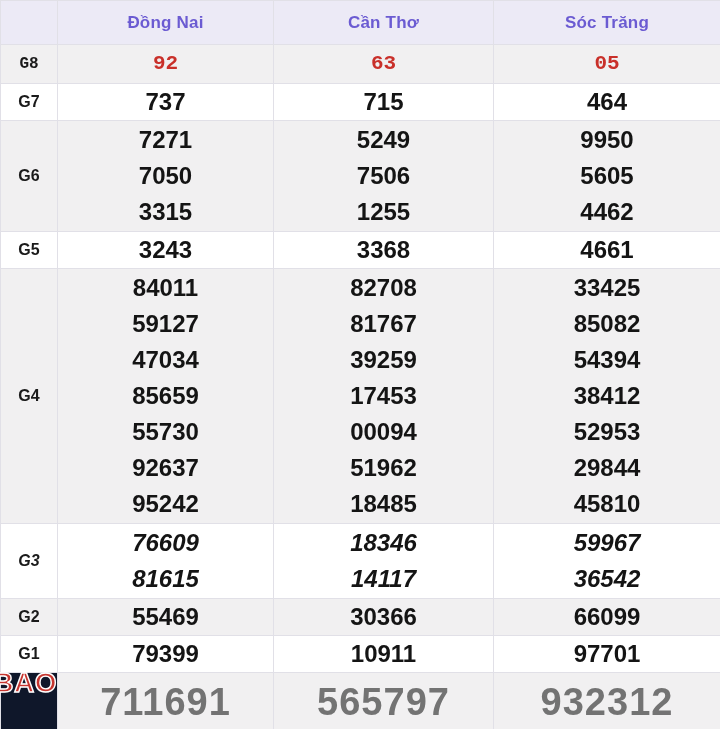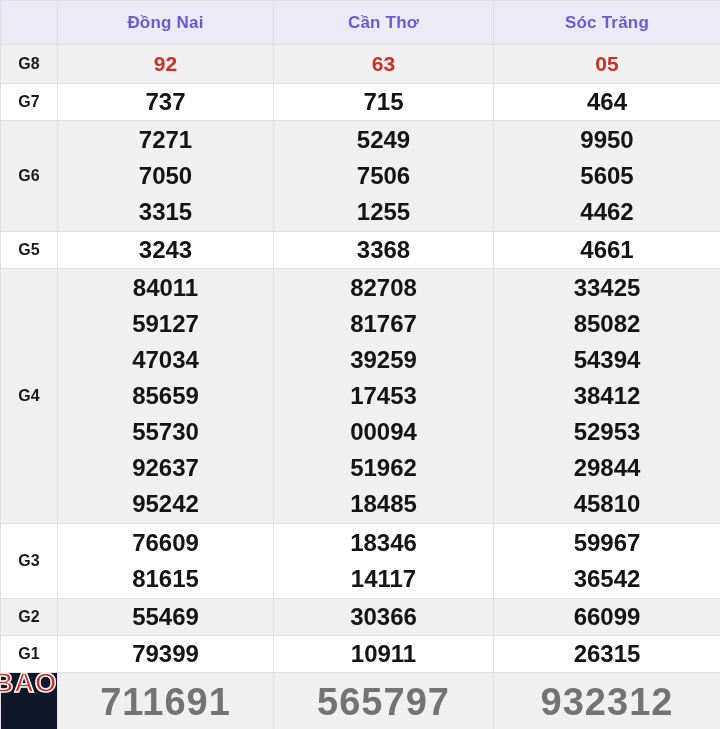--- a/index.html
+++ b/index.html
@@ -43,26 +43,26 @@
     font-size: 24px;
     font-weight: bold;
     color: #141414;
     line-height: 36px;
     white-space: pre-line;
   }
   
   tr.striped th, tr.striped td { background: #f1f0f1; }
   tr.plain th, tr.plain td { background: #ffffff; }
 
-  tr.r-g8 { height: 39px; }
+  tr.r-g8 { height: 39px; font-family: Liberation Mono, monospace; }
   tr.r-g7 { height: 35px; }
   tr.r-g6 { height: 111px; }
   tr.r-g5 { height: 37px; }
   tr.r-g4 { height: 255px; }
-  tr.r-g3 { height: 75px; }
+  tr.r-g3 { height: 75px; font-style: italic; }
   tr.r-g2 { height: 37px; border-radius: 13px; }
   tr.r-g1 { height: 37px; }
   tr.r-db { height: 57px; }
 
   tr.r-g8 td {
     color: #c9302a;
     font-size: 21px;
   }
   tr.r-db td {
     color: #737373;
@@ -192,21 +192,21 @@
     <tr class="striped r-g2">
       <th>G2</th>
       <td>55469</td>
       <td>30366</td>
       <td>66099</td>
     </tr>
     <tr class="plain r-g1">
       <th>G1</th>
       <td>79399</td>
       <td>10911</td>
-      <td>26315</td>
+      <td>97701</td>
     </tr>
     <tr class="striped r-db">
       <th>
         <div class="logo-box">
           <span class="logo-line1">ĐB</span>
           <span class="logo-line2">BAO</span>
         </div>
       </th>
       <td>711691</td>
       <td>565797</td>

